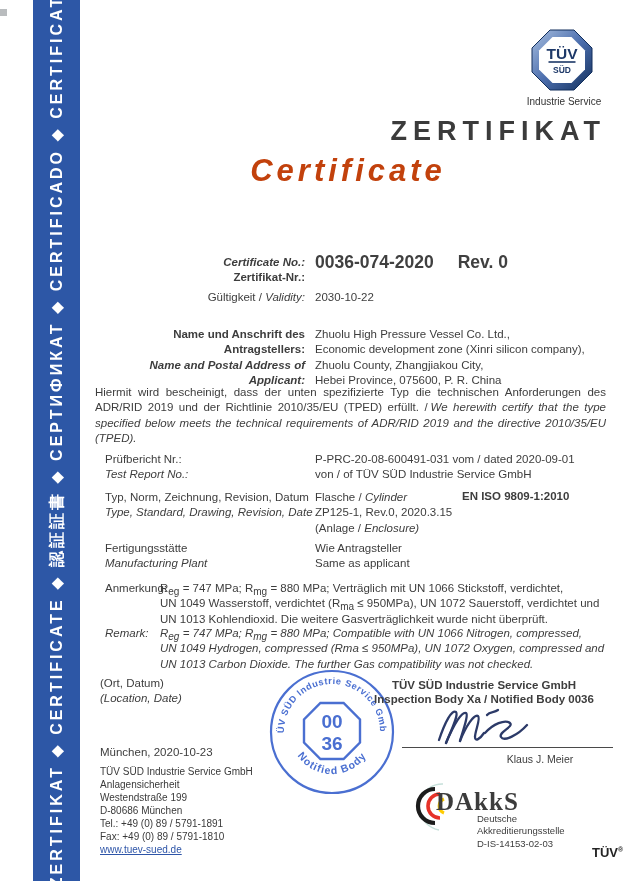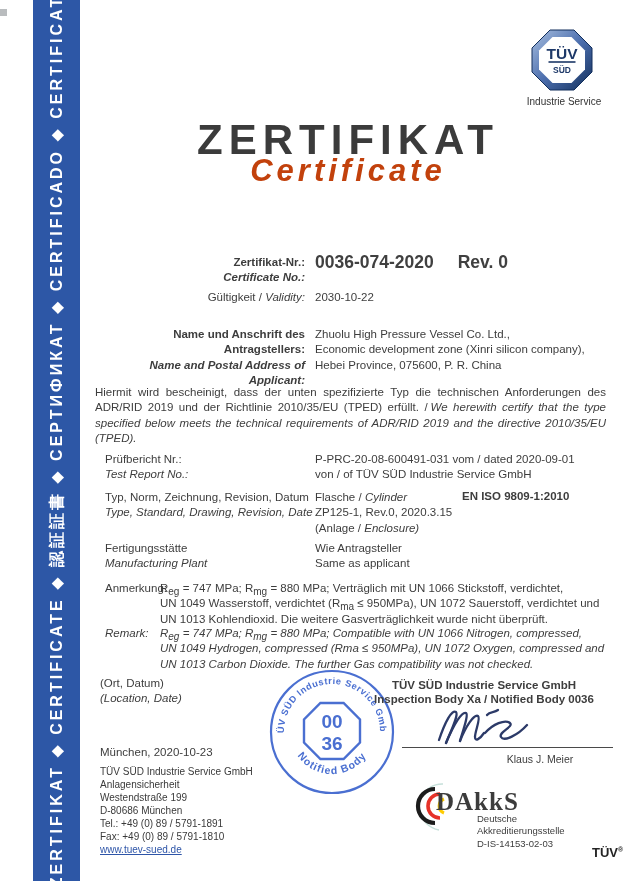--- a/index.html
+++ b/index.html
@@ -22,21 +22,21 @@
     transform:translate(-50%,-50%) rotate(-90deg);
     white-space:nowrap; color:#ffffff; font-weight:bold;
     font-size:16px; letter-spacing:3px;
   }
   .scan-artifact { left:0; top:9px; width:7px; height:7px; background:#b9bcbe; }
 
   
   .logo-caption { left:512px; top:96px; width:104px; font-size:10px; color:#333; }
 
   
-  .title-de { left:90px; top:116px; width:516px; font-size:42px; font-weight:bold; letter-spacing:6px; color:#3b3b3b; }
+  .title-de { left:90px; top:116px; width:516px; font-size:27px; font-weight:bold; letter-spacing:6px; color:#3b3b3b;text-align:right; }
   .title-en { left:90px; top:153px; width:516px; font-size:31px; font-weight:bold; font-style:italic; letter-spacing:4px; color:#c2410c; }
   .subtitle { left:90px; top:206px; width:516px; font-size:12.3px; font-weight:bold; line-height:16px; }
 
   .fs { font-size:11.5px; }
   .lh { line-height:15.3px; }
   .lines div { line-height:15.3px; white-space:nowrap; }
 
   .label-col-r { left:95px; width:210px; }
   .value-col { left:315px; }
 
@@ -88,40 +88,41 @@
     <text x="32" y="44.5" text-anchor="middle" font-size="8.5" font-weight="bold" fill="#1d3868">SÜD</text>
   </svg>
   <div class="abs logo-caption center">Industrie Service</div>
 
   <div class="abs title-de center">ZERTIFIKAT</div>
   <div class="abs title-en center">Certificate</div>
   <div class="abs subtitle center">
   </div>
 
   <div class="abs label-col-r right fs" style="top:255px;">
+    <div class="b i lh">Certificate No.:</div>
     <div class="b lh">Zertifikat-Nr.:</div>
-    <div class="b i lh">Certificate No.:</div>
   </div>
   <div class="abs certno-value">
     <span>0036-074-2020</span><span class="certno-rev">Rev. 0</span>
   </div>
 
   <div class="abs label-col-r right fs nowrap" style="top:291px;">
     <span>Gültigkeit /</span>
     <span class="i">Validity:</span>
   </div>
   <div class="abs value-col fs" style="top:291px;">2030-10-22</div>
 
   <div class="abs label-col-r right fs" style="top:327px;">
     <div class="b lh">Name und Anschrift des Antragstellers:</div>
     <div class="b i lh">Name and Postal Address of Applicant:</div>
   </div>
   <div class="abs value-col fs lines" style="top:327px;">
       <div>Zhuolu High Pressure Vessel Co. Ltd.,</div>
       <div>Economic development zone (Xinri silicon company),</div>
+      <div>Zhuolu County, Zhangjiakou City,</div>
       <div>Hebei Province, 075600, P. R. China</div>
     </div>
 
   <div class="abs statement fs lh">
     <span>Hiermit wird bescheinigt, dass der unten spezifizierte Typ die technischen Anforderungen des ADR/RID 2019 und der Richtlinie 2010/35/EU (TPED) erfüllt. /</span><span class="stmt-en">We herewith certify that the type specified below meets the technical requirements of ADR/RID 2019 and the directive 2010/35/EU (TPED).</span>
   </div>
 
   <div class="abs fs" style="left:105px; top:452px;">
     <div class="lh">Prüfbericht Nr.:</div>
     <div class="i lh">Test Report No.:</div>

